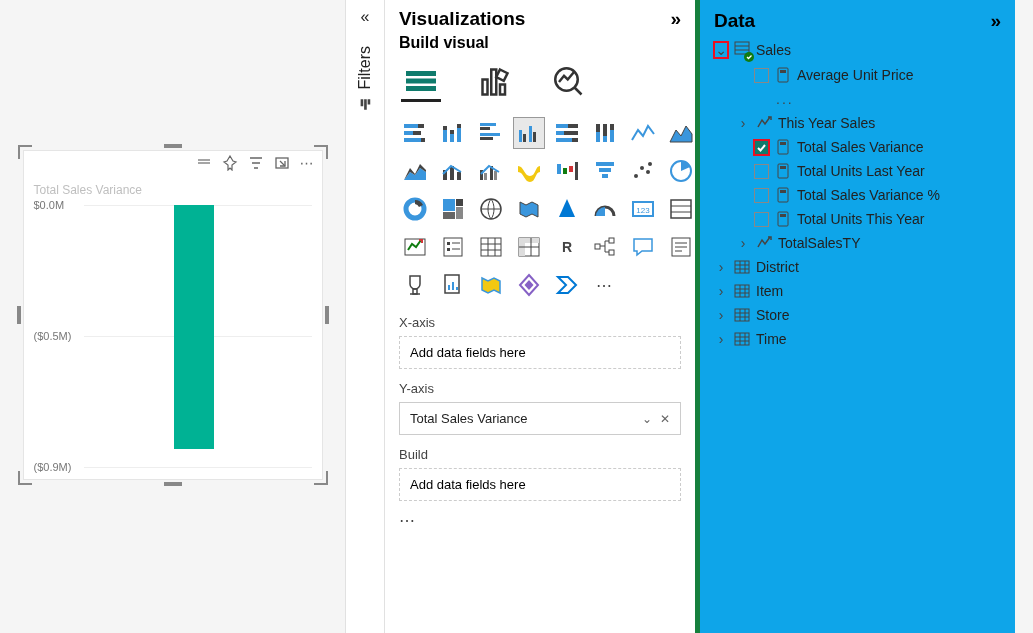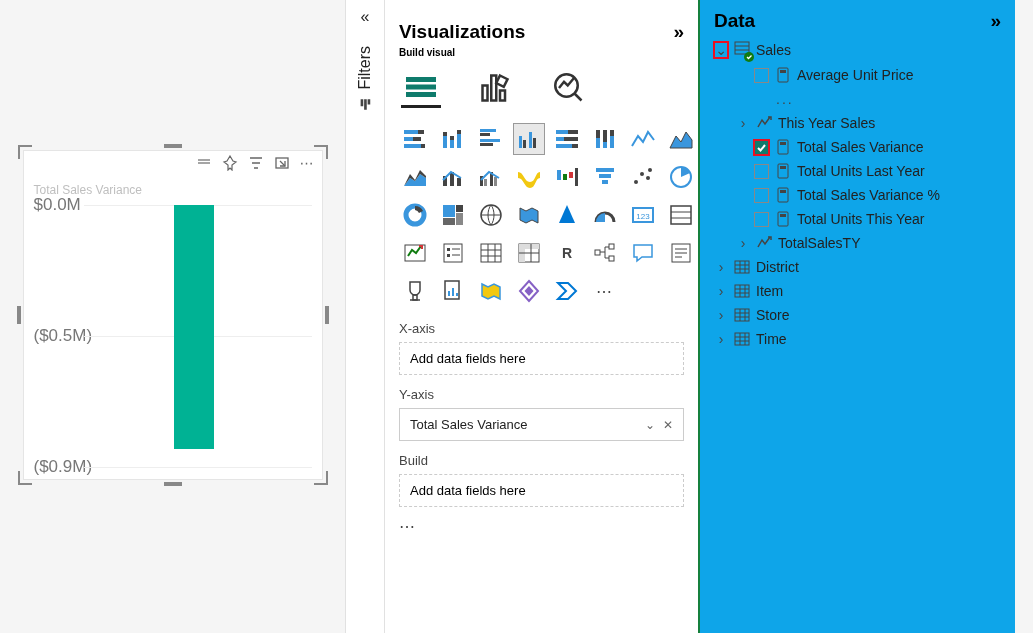--- a/index.html
+++ b/index.html
@@ -14,32 +14,32 @@
   .handle.br { bottom:-2px; right:-2px; border-left:none; border-top:none;}
   .handle.mid { border:none; background:#888; height:4px; width:18px; }
   .handle.tm { top:-3px; left:50%; transform:translateX(-50%);}
   .handle.bm { bottom:-3px; left:50%; transform:translateX(-50%);}
   .handle.lm { left:-3px; top:50%; transform:translateY(-50%); width:4px; height:18px;}
   .handle.rm { right:-3px; top:50%; transform:translateY(-50%); width:4px; height:18px;}
   .tile-toolbar { position:absolute; top:4px; right:6px; display:flex; gap:10px; color:#555; }
   .tile-toolbar svg, .tile-toolbar span { width:16px; height:16px; }
   .chart-title { position:absolute; top:32px; left:10px; font-size:12px; color:#bfbfbf; }
   .chart-body { position:absolute; top:54px; left:10px; right:10px; bottom:12px; }
-  .ylabel { position:absolute; left:0; font-size:17px; color:#777; transform:translateY(-50%); }
+  .ylabel { position:absolute; left:0; font-size:11px; color:#777; transform:translateY(-50%); }
   .grid-area { position:absolute; left:50px; right:0; top:0; bottom:0; }
   .gridline { position:absolute; left:0; right:0; border-top:1px solid #eee; }
   .bar { position:absolute; background:#00b294; width:40px; }
 
   .filters-strip { flex:0 0 40px; background:#fff; border-left:1px solid #e1e1e1; border-right:1px solid #e1e1e1; display:flex; flex-direction:column; align-items:center; padding-top:8px; gap:20px; }
   .filters-strip .chev { font-size:16px; color:#222; }
   .filters-strip .vert { writing-mode:vertical-rl; transform:rotate(180deg); font-size:16px; color:#222; display:flex; align-items:center; gap:8px; }
 
-  .viz-panel { flex:0 0 315px; background:#fff; border-right:2px solid #15803d; padding:21px 14px; overflow:hidden; }
+  .viz-panel { flex:0 0 315px; background:#fff; border-right:5px solid #15803d; padding:8px 14px; overflow:hidden; }
   .panel-header { display:flex; justify-content:space-between; align-items:center; font-size:19px; font-weight:600; margin-bottom:4px; }
-  .subheader { font-size:10px; font-weight:600; margin-bottom:6px; }
+  .subheader { font-size:16px; font-weight:600; margin-bottom:6px; }
   .tab-row { display:flex; gap:34px; padding:4px 2px 0; border-bottom:1px solid transparent; }
   .tab-row .tab { width:40px; height:40px; display:flex; align-items:center; justify-content:center; }
   .tab.active { border-bottom:3px solid #222; }
   .viz-gallery { display:grid; grid-template-columns: repeat(8, 32px); gap:6px 6px; margin-top:14px; }
   .viz-icon { width:32px; height:32px; display:flex; align-items:center; justify-content:center; border:1px solid transparent; }
   .viz-icon.sel { background:#e8e8e8; border:1px solid #999; }
   .viz-icon svg { width:26px; height:26px; }
   .field-wells { margin-top:14px; }
   .well-label { font-size:13px; color:#444; margin:12px 0 6px; }
   .well { border:1px dashed #ccc; padding:8px 10px; font-size:13px; color:#000000; }

